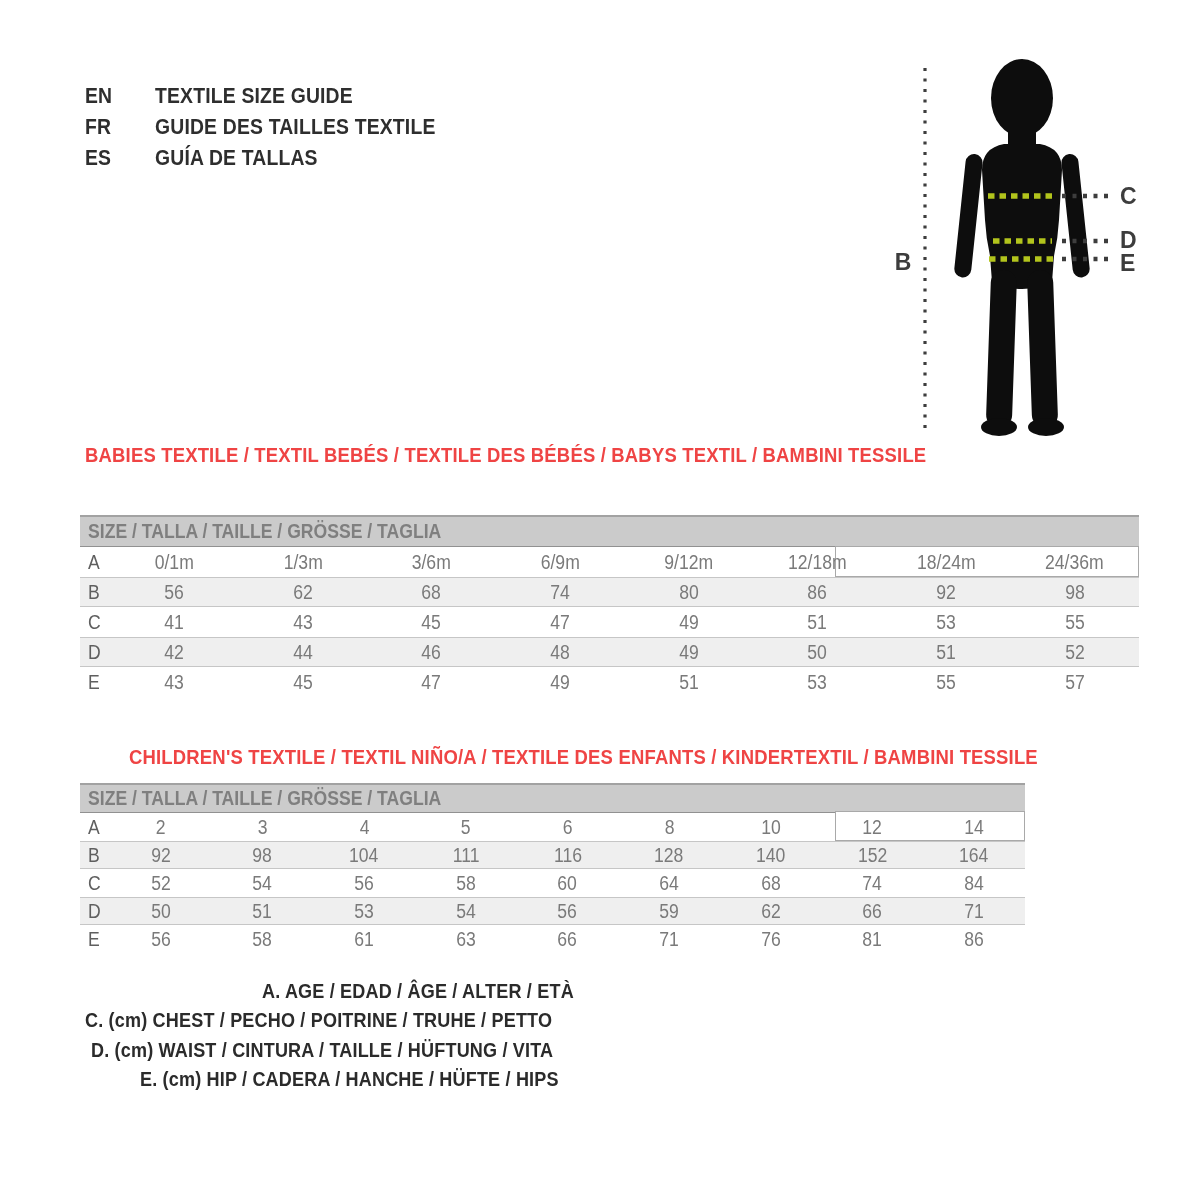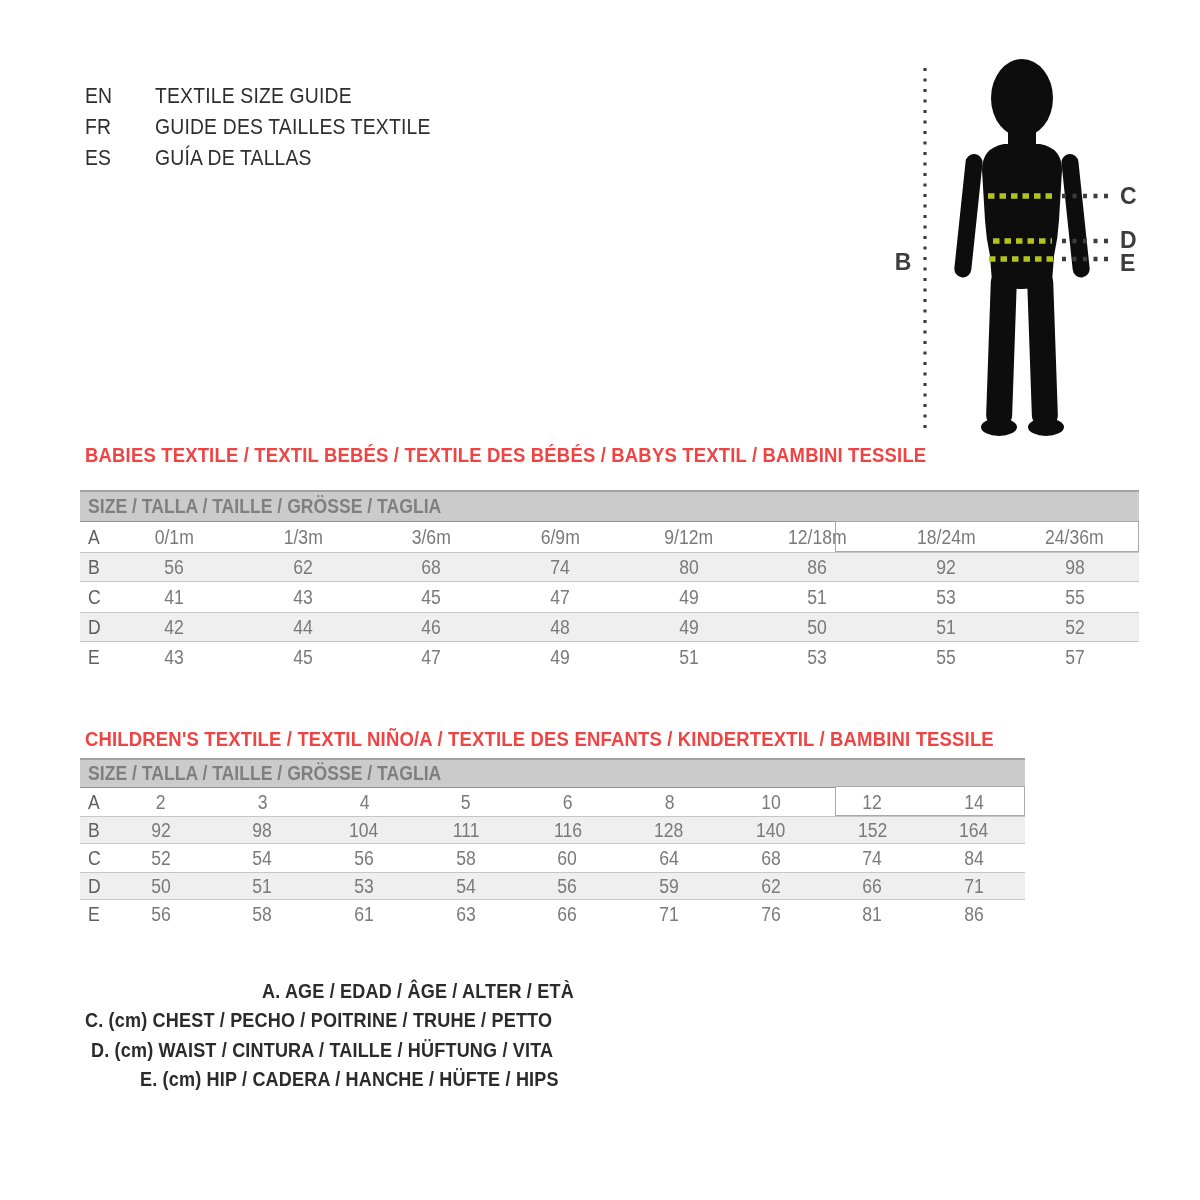--- a/index.html
+++ b/index.html
@@ -15,40 +15,40 @@
   .cx {
     display: inline-block;
     transform: scaleX(0.88);
     transform-origin: 0 50%;
     white-space: nowrap;
   }
 
   
   .lang-list {
     position: absolute; left: 85px; top: 80px;
-    font-weight: normal; font-size: 22px; line-height: 31px;
+    font-weight: bold; font-size: 22px; line-height: 31px;
     color: #2e2e2e; letter-spacing: 0.2px;
   }
   .lang-row { display: flex; }
   .lang-code { width: 70px; flex: 0 0 70px; }
 
   
   .figure-svg { position: absolute; left: 880px; top: 50px; }
 
   
   .sec-heading {
     position: absolute; left: 85px;
     font-weight: bold; font-size: 21px; color: #ef4444;
     letter-spacing: 0.2px;
   }
   .babies-heading { top: 443px; }
-  .children-heading { top: 727px; }
-
-  
-  .size-table { position: absolute; left: 80px; background: #fff; }
+  .children-heading { top: 745px; margin-left: 44px; }
+
+  
+  .size-table { position: absolute; left: 80px; background: #fff; margin-top: 25px; }
   .t-babies { top: 490px; width: 1059px; }
   .t-children { top: 758px; width: 945px; }
 
   .t-header {
     background: #cbcbcb;
     border-top: 2px solid #a2a2a2;
     border-bottom: 1px solid #919191;
     display: flex; align-items: center;
     padding-left: 8px;
     font-weight: bold; font-size: 20px; color: #7f7f7f;

